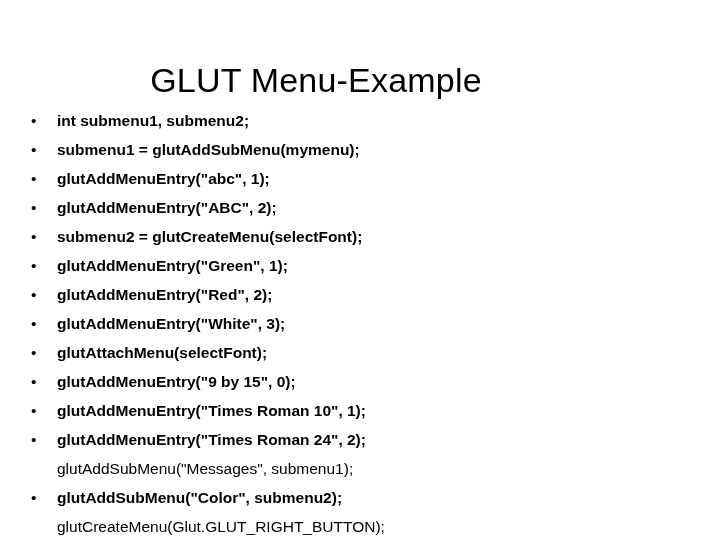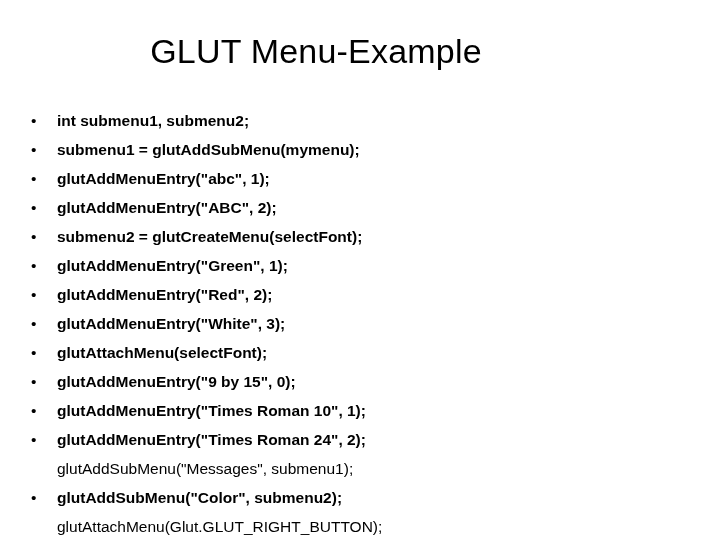--- a/index.html
+++ b/index.html
@@ -17,21 +17,21 @@
   .slide {
     position: relative;
     width: 720px;
     height: 540px;
     background: #ffffff;
     box-sizing: border-box;
   }
   .slide-title {
     position: absolute;
     left: 0;
-    top: 31px;
+    top: 60px;
     width: 632px;
     text-align: center;
     font-size: 34px;
     line-height: 40px;
     font-weight: 400;
     letter-spacing: 0.2px;
     color: #000000;
     white-space: nowrap;
   }
   .bullet-list {
@@ -120,17 +120,17 @@
         <span class="bullet-text">glutAddMenuEntry("Times Roman 10", 1);</span>
       </div>
       <div class="bullet-item">
         <span class="bullet-marker">•</span>
         <span class="bullet-text">glutAddMenuEntry("Times Roman 24", 2);</span>
         <span class="bullet-cont">glutAddSubMenu("Messages", submenu1);</span>
       </div>
       <div class="bullet-item">
         <span class="bullet-marker">•</span>
         <span class="bullet-text">glutAddSubMenu("Color", submenu2);</span>
-        <span class="bullet-cont">glutAttachMenu(Glut.GLUT_RIGHT_BUTTON);</span>
+        <span class="bullet-cont">glutCreateMenu(Glut.GLUT_RIGHT_BUTTON);</span>
       </div>
     </div>
 
 </div>
 
 </body></html>

